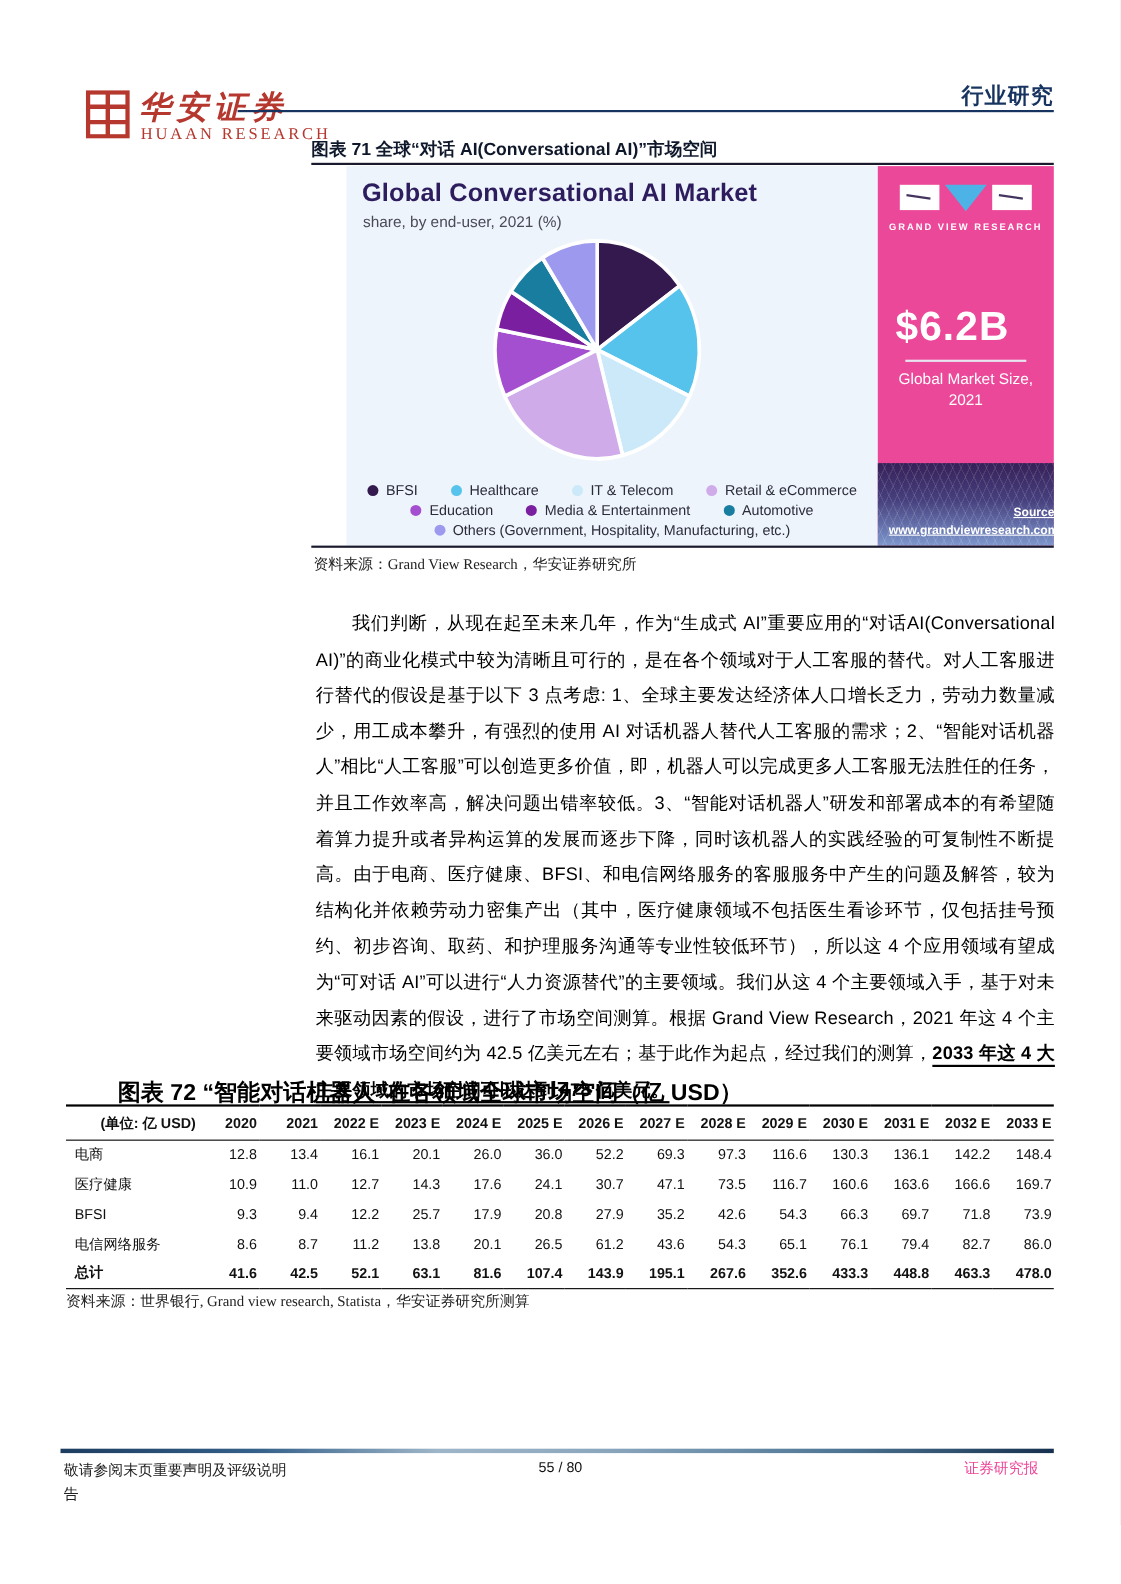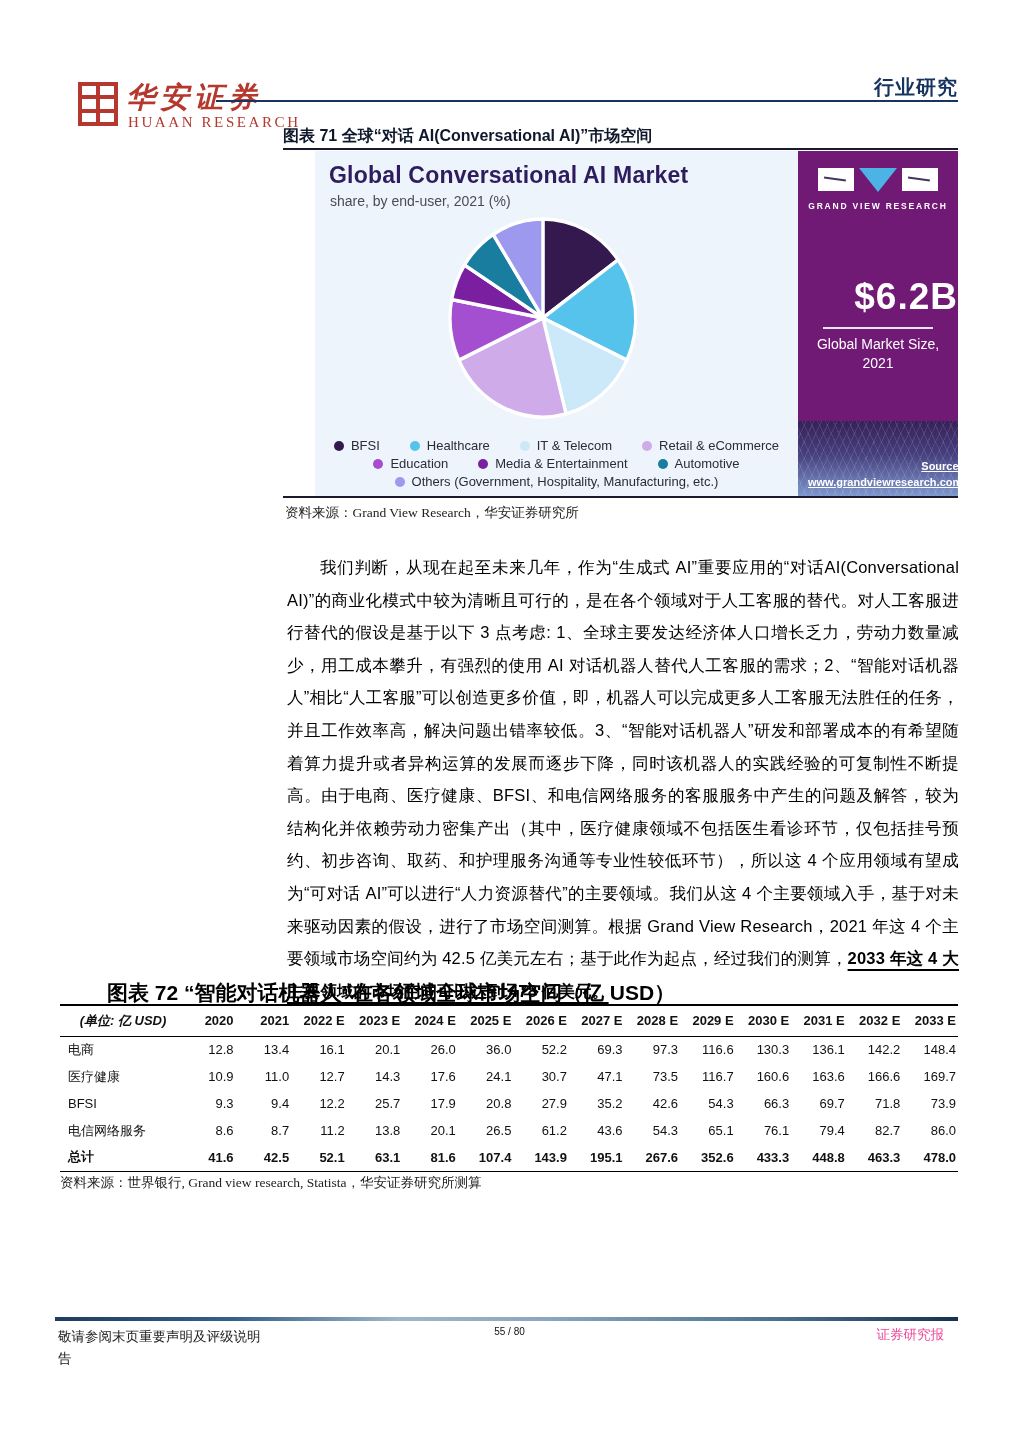--- a/index.html
+++ b/index.html
@@ -31,27 +31,27 @@
   .fig71-body { position:absolute; left:283px; top:151px; width:675px; height:345px; display:flex; }
   .chart-area { position:relative; flex:1; background:#edf4fb; overflow:hidden;margin-left:32px; }
   .chart-title { position:absolute; left:14px; top:11px; font-size:23px; font-weight:bold; color:#2e1d5e; letter-spacing:0.2px; }
   .chart-subtitle { position:absolute; left:15px; top:42px; font-size:14px; color:#4a4a58; }
   .pie-svg { position:absolute; left:0; top:0; width:100%; height:100%; }
   .legend { position:absolute; left:0; bottom:7px; width:100%; display:flex; flex-direction:column; gap:3px; }
   .legend-row { display:flex; justify-content:center; gap:30px; }
   .legend-item { display:flex; align-items:center; font-size:13px; color:#2b2b3a; white-space:nowrap; }
   .legend-dot { width:10px; height:10px; border-radius:50%; margin-right:7px; flex:0 0 auto; }
 
-  .gvr-panel { position:relative; width:160px; background:#701a75; color:#fff; flex:0 0 auto; }
+  .gvr-panel { position:relative; width:160px; background:#ec4899; color:#fff; flex:0 0 auto; }
   .gvr-logo { position:absolute; left:0; top:17px; width:100%; display:flex; justify-content:center; align-items:flex-start; gap:5px; }
   .gvr-rect { width:36px; height:23px; background:#fff; position:relative; }
   .gvr-rect::after { content:""; position:absolute; left:6px; top:10px; width:22px; height:1.5px; background:#44355f; transform:rotate(8deg); }
   .gvr-tri { width:0; height:0; border-left:19px solid transparent; border-right:19px solid transparent; border-top:24px solid #4db3e6; }
   .gvr-brand { position:absolute; left:0; top:50px; width:100%; text-align:center; font-size:8.5px; font-weight:bold; letter-spacing:1.8px; }
-  .gvr-size { position:absolute; left:0; top:125px; width:100%; text-align:right; font-size:37px; font-weight:bold; letter-spacing:1px; }
+  .gvr-size { position:absolute; left:16px; top:125px; width:100%; text-align:left; font-size:37px; font-weight:bold; letter-spacing:1px; }
   .gvr-divider { position:absolute; left:25px; top:176px; width:110px; height:2px; background:#e8e4f0; }
   .gvr-label1 { position:absolute; left:0; top:185px; width:100%; text-align:center; font-size:14px; }
   .gvr-label2 { position:absolute; left:0; top:204px; width:100%; text-align:center; font-size:14px; }
   .gvr-mesh {
     position:absolute; left:0; bottom:0; width:100%; height:75px;
     background:
       repeating-linear-gradient(115deg, rgba(255,255,255,0.10) 0 1px, transparent 1px 7px),
       repeating-linear-gradient(65deg, rgba(255,255,255,0.10) 0 1px, transparent 1px 7px),
       linear-gradient(to bottom, #372058 0%, #46407e 45%, #7d97cd 100%);
   }
@@ -70,33 +70,33 @@
     text-underline-offset:5px; text-decoration-thickness:1.5px;
   }
 
   
   .fig72-caption { position:absolute; left:60px; top:979px; font-size:21px; font-weight:bold; color:#000;margin-left:47px; }
   .fig72-table { position:absolute; left:60px; top:1004px; width:898px; border-collapse:collapse; table-layout:fixed; }
   .fig72-table thead tr { border-top:2px solid #000; border-bottom:1.5px solid #000; }
   .fig72-table tbody tr:last-child { border-bottom:1.5px solid #000; }
   .fig72-table th, .fig72-table td { font-size:13px; height:27px; padding:0 2px; vertical-align:middle; }
   .fig72-table th { font-weight:bold; text-align:right; height:31px; }
-  .fig72-table th.unit { text-align:center; padding-left:8px;font-style:italic; }
+  .fig72-table th.unit { text-align:right; padding-left:8px; }
   .fig72-table td { text-align:right; color:#111; }
   .fig72-table td.rowlabel { text-align:left; padding-left:8px; }
   .fig72-table tr.bold td { font-weight:bold; }
   .fig72-source { position:absolute; left:60px; top:1174px; font-size:13.5px; color:#222; font-family:"Liberation Serif", serif; }
 
   
   .footer-bar {
     position:absolute; left:55px; top:1317px; width:903px; height:4px;
     background:linear-gradient(90deg,#1d3d60 0%,#35618a 20%,#9fb6c9 38%,#8aa6bd 55%,#4f7795 78%,#16314f 100%);
   }
   .footer-left { position:absolute; left:58px; top:1326px; width:300px; font-size:13.5px; color:#222; line-height:22px; font-family:"Liberation Serif", serif; }
-  .footer-page { position:absolute; left:0; top:1326px; width:1019px; text-align:center; font-size:10px; color:#111; }
+  .footer-page { position:absolute; left:0; top:1326px; width:1019px; text-align:center; font-size:13px; color:#111; }
   .footer-right { position:absolute; right:75px; top:1326px; font-size:13.5px; color:#ec4899; font-family:"Liberation Serif", serif; }
 </style>
 </head>
 <body>
 
 <div id="page">
 
   <svg class="seal" viewBox="0 0 40 44">
     <rect x="2" y="2" width="36" height="40" fill="none" stroke="#b5372e" stroke-width="4"></rect>
     <line x1="20" y1="2" x2="20" y2="42" stroke="#b5372e" stroke-width="4"></line>

